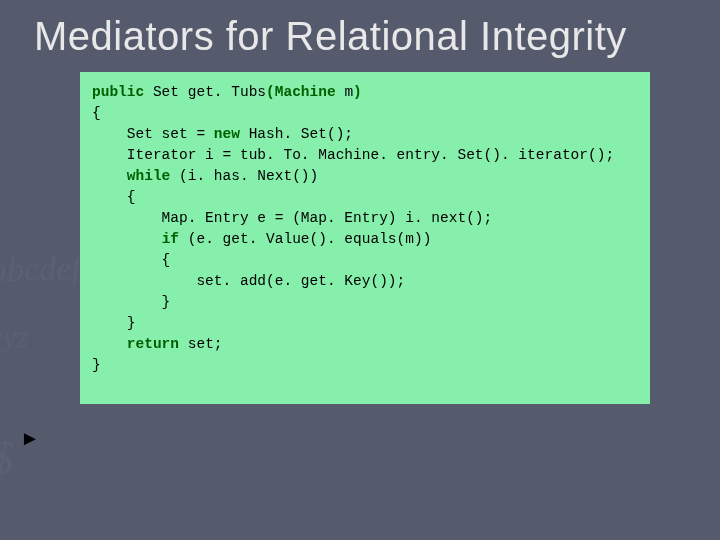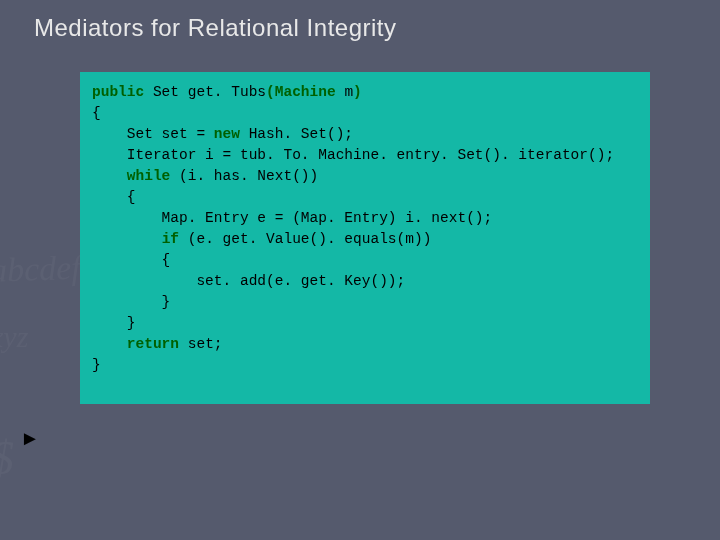--- a/index.html
+++ b/index.html
@@ -10,33 +10,33 @@
     color: #e0e0e0;
     position: relative;
   }
   .slide {
     width: 720px;
     height: 540px;
     position: relative;
     padding: 0;
   }
   .title {
-    font-size: 24px;
+    font-size: 40px;
     color: #e8e8e8;
     padding: 14px 0 0 34px;
     font-weight: normal;
     letter-spacing: 0.5px;
   }
   .code-box {
     position: absolute;
     top: 72px;
     left: 80px;
     width: 570px;
     height: 332px;
-    background: #14b8a6;
+    background: #86efac;
     padding: 10px 12px;
     font-family: "Courier New", Courier, monospace;
     font-size: 14.5px;
     line-height: 1.45;
     color: #000;
     white-space: pre;
   }
   .code-box .kw { color: #006000; font-weight: bold; }
   .code-box .fn { color: #000; }
   .bullet-row {

